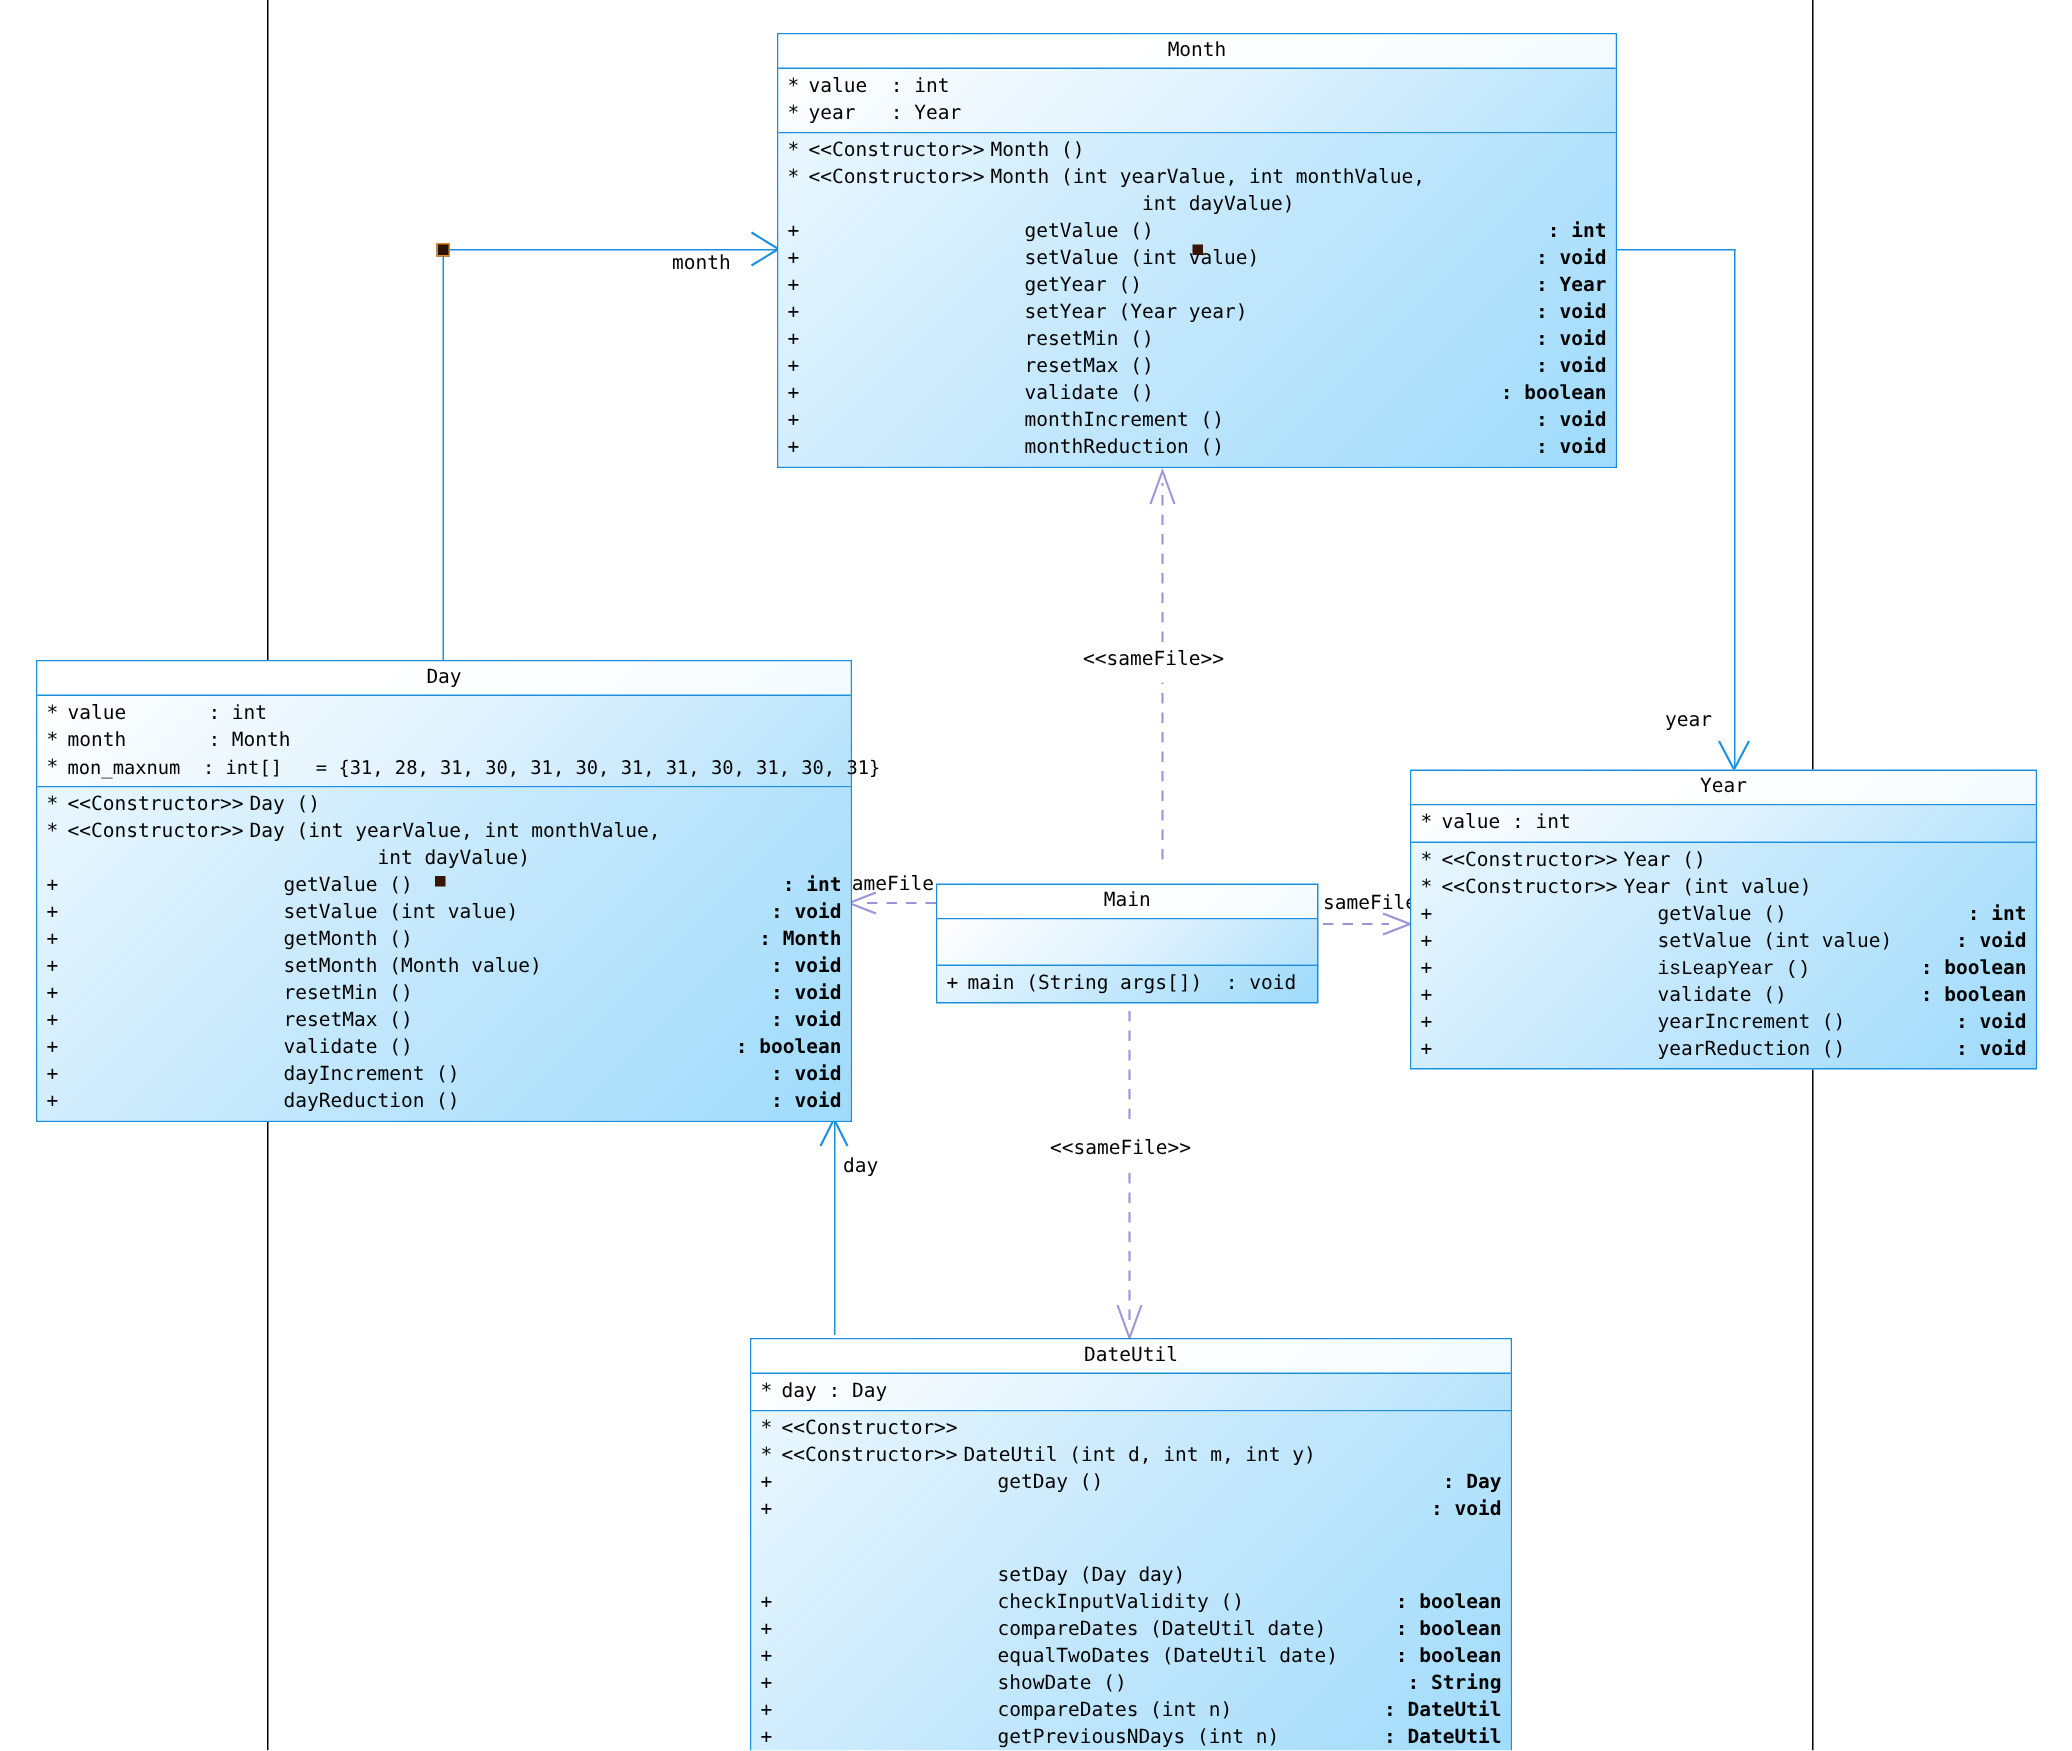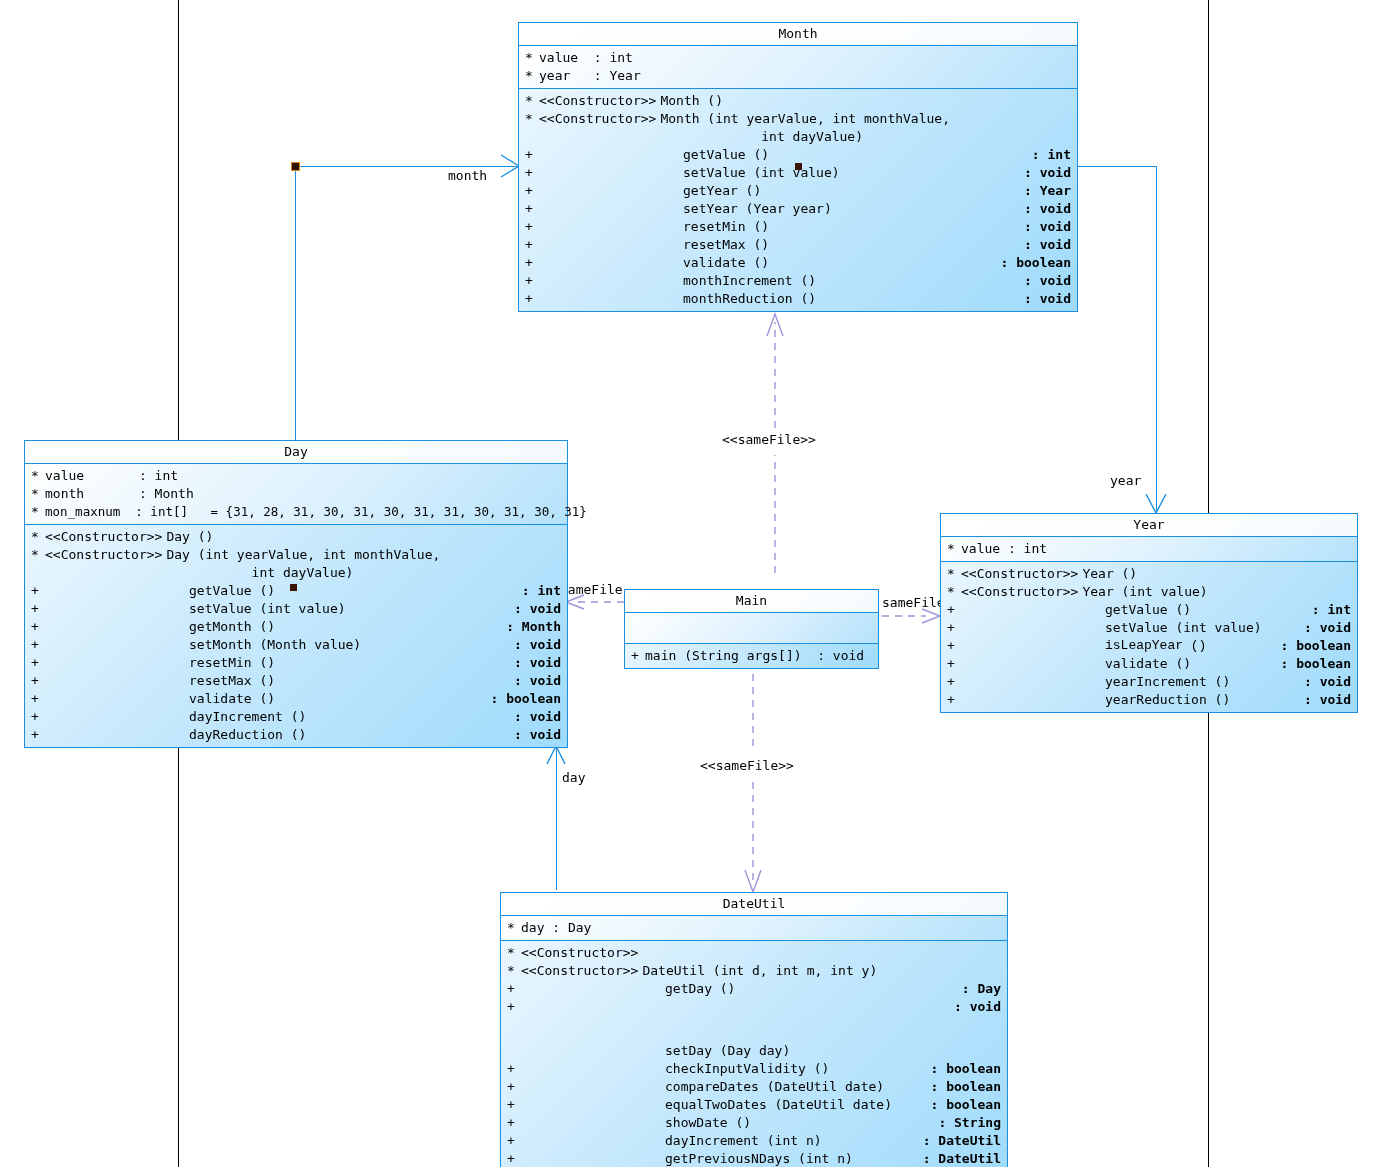--- a/index.html
+++ b/index.html
@@ -468,21 +468,21 @@
       </div>
       <div class="row">
         <span class="vis">+</span>
         <span class="stereo" style="width:140px; display:inline-block;"></span>
         <span class="sig" style="padding-left:4px;">showDate ()</span>
         <span class="ret">: String</span>
       </div>
       <div class="row">
         <span class="vis">+</span>
         <span class="stereo" style="width:140px; display:inline-block;"></span>
-        <span class="sig" style="padding-left:4px;">dayIncrement (int n)</span>
+        <span class="sig" style="padding-left:4px;">compareDates (int n)</span>
         <span class="ret">: DateUtil</span>
       </div>
       <div class="row">
         <span class="vis">+</span>
         <span class="stereo" style="width:140px; display:inline-block;"></span>
         <span class="sig" style="padding-left:4px;">getPreviousNDays (int n)</span>
         <span class="ret">: DateUtil</span>
       </div>
       <div class="row">
         <span class="vis">+</span>

